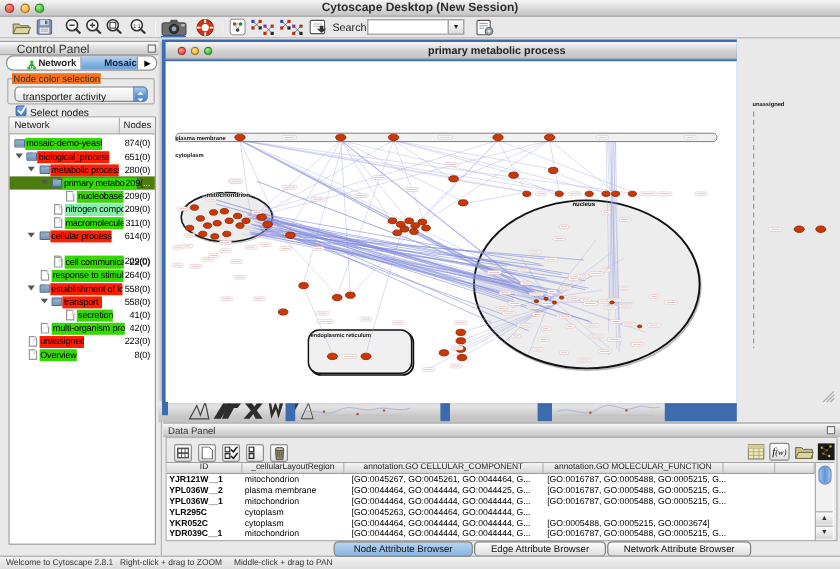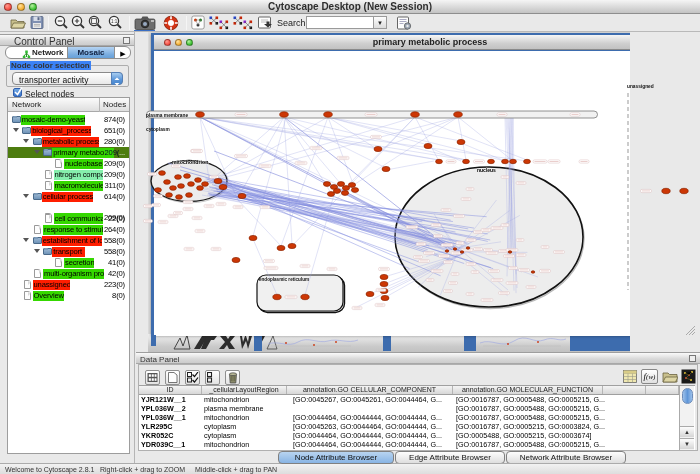--- a/index.html
+++ b/index.html
@@ -20,25 +20,25 @@
 #leftpanel{left:0;top:32px;width:135px;height:431px;background:#e9e9e9;border-right:1px solid #b5b5b5}
 #cphead{position:absolute;left:0;top:2px;width:134px;height:12px;
  background:linear-gradient(#fafafa,#d8d8d8 60%,#cccccc);border-top:1px solid #9e9e9e;border-bottom:1px solid #a8a8a8}
 #cphead span{position:absolute;left:14px;top:1px;font-size:10px;color:#333}
 .floaticon{position:absolute;width:7px;height:7px;border:1px solid #777;background:#eee}
 #tabpill{position:absolute;left:5px;top:14px;width:126px;height:13px;background:#fff;
  border:1px solid #8f8f8f;border-radius:6px;overflow:hidden}
 #tab-network{position:absolute;left:26px;top:0;width:35px;height:13px;font-size:8px;font-weight:bold;color:#222;
  text-align:left;line-height:12px}
 #tab-mosaic{position:absolute;left:61px;top:0;width:47px;height:13px;font-size:8px;font-weight:bold;color:#102040;
- text-align:center;line-height:12px;background:linear-gradient(#b4d3f2,#77abdf 60%,#5e9ad4);border-left:1px solid #8f8f8f}
+ text-align:right;line-height:12px;background:linear-gradient(#b4d3f2,#77abdf 60%,#5e9ad4);border-left:1px solid #8f8f8f}
 #tab-arrow{position:absolute;left:108px;top:0;width:17px;height:13px;border-left:1px solid #8f8f8f;
  text-align:center;font-size:7px;line-height:13px;color:#000}
 #fieldset{position:absolute;left:6px;top:33px;width:123px;height:22px;border:1px solid #adadad;border-radius:2px}
-#fslabel{position:absolute;left:10px;top:29px;font-size:8px;font-weight:bold;color:#333;background:#3b82f6;padding:0 1px}
+#fslabel{position:absolute;left:10px;top:29px;font-size:8px;font-weight:normal;color:#333;background:#f97316;padding:0 1px}
 #combo{position:absolute;left:12px;top:40px;width:111px;height:13px;background:linear-gradient(#ffffff,#e8e8e8);
  border:1px solid #8a8a8a;border-radius:4px}
 #combo span{position:absolute;left:6px;top:1.5px;font-size:8.5px;color:#111}
 #combocap{position:absolute;right:-1px;top:-1px;width:12px;height:13px;border-radius:0 4px 4px 0;
  background:linear-gradient(#a8cdf0,#5b95d8 60%,#4786cf);border:1px solid #5580b8}
 #checkbox{position:absolute;left:13px;top:56px;width:9px;height:9px;border-radius:2px;
  background:linear-gradient(#73aae4,#3b74ca);border:1px solid #2f5fae}
 #cblabel{position:absolute;left:25px;top:56.5px;font-size:8.5px;color:#111}
 #treebox{position:absolute;left:7px;top:65px;width:123px;height:357px;background:#fff;border:1px solid #9d9d9d}
 #treehead{position:absolute;left:0;top:0;width:121px;height:14px;
@@ -47,21 +47,21 @@
 .tlabel{position:absolute;top:0.5px;height:10px;line-height:10px;color:#000;overflow:hidden}
 .tnum{position:absolute;top:0.5px;right:4px;height:10px;line-height:10px;color:#000;text-align:right}
 .tarrow{position:absolute;top:3px;width:0;height:0;border-left:3px solid transparent;
  border-right:3px solid transparent;border-top:4px solid #555}
 .tfolder{position:absolute;top:2px;width:9px;height:7px;background:linear-gradient(#9db8d2,#6e93b8);
  border:0.5px solid #4a6a8a;border-radius:1px}
 .tfolder:before{content:"";position:absolute;left:0;top:-1.5px;width:4px;height:2px;background:#7e9cba;border-radius:1px 1px 0 0}
 .tfile{position:absolute;top:1px;width:7px;height:9px;background:#fdfdfd;border:0.5px solid #999;border-radius:0 3px 0 0}
 .tfile:after{content:"";position:absolute;right:-0.5px;top:-0.5px;width:0;height:0;border-left:2.5px solid #d8d8d8;border-bottom:2.5px solid transparent;border-top:2.5px solid #e9e9e9}
 
-#desktop{left:148px;top:32px;width:482px;height:320px;background:#dedede;overflow:hidden}
+#desktop{left:132px;top:32px;width:482px;height:320px;background:#dedede;overflow:hidden}
 #frame{position:absolute;left:3px;top:1px;width:558px;height:302px;background:#3d6cae;
  box-shadow:0 1px 3px rgba(0,0,0,.4)}
 #ftitle{position:absolute;left:3px;top:2px;width:552px;height:15px;
  background:linear-gradient(#f6f6f6,#cfcfcf 60%,#c2c2c2);border-bottom:1px solid #8a8a8a}
 .ftl{position:absolute;top:4px;width:7px;height:7px;border-radius:50%;border:0.5px solid rgba(0,0,0,.35)}
 #ftitletext{position:absolute;left:0;top:2px;width:100%;text-align:center;font-size:9px;font-weight:bold;color:#222}
 #canvas{position:absolute;left:3px;top:18px;width:552px;height:285px;background:#fff}
 
 #datapanel{left:136px;top:352px;width:564px;height:111px;background:#e9e9e9}
 #dphead{position:absolute;left:0;top:0;width:564px;height:12px;
@@ -702,33 +702,33 @@
         </div>
 <div class="dtr" style="top:8.8px">
           <div class="dtc" style="left:2px;width:60px;font-weight:bold">YJR121W__1</div>
           <div class="dtc" style="left:65px;width:85px">mitochondrion</div>
           <div class="dtc" style="left:154px;width:158px">[GO:0045267, GO:0045261, GO:0044464, G...</div>
           <div class="dtc" style="left:317px;width:221px">[GO:0016787, GO:0005488, GO:0005215, G...</div>
         </div>
 <div class="dtr" style="top:17.8px">
           <div class="dtc" style="left:2px;width:60px;font-weight:bold">YPL036W__2</div>
           <div class="dtc" style="left:65px;width:85px">plasma membrane</div>
+          <div class="dtc" style="left:154px;width:158px">[GO:0044464, GO:0044444, GO:0044425, G...</div>
           <div class="dtc" style="left:317px;width:221px">[GO:0016787, GO:0005488, GO:0005215, G...</div>
         </div>
 <div class="dtr" style="top:26.8px">
           <div class="dtc" style="left:2px;width:60px;font-weight:bold">YPL036W__1</div>
           <div class="dtc" style="left:65px;width:85px">mitochondrion</div>
           <div class="dtc" style="left:154px;width:158px">[GO:0044464, GO:0044444, GO:0044444, G...</div>
           <div class="dtc" style="left:317px;width:221px">[GO:0016787, GO:0005488, GO:0005215, G...</div>
         </div>
 <div class="dtr" style="top:35.8px">
           <div class="dtc" style="left:2px;width:60px;font-weight:bold">YLR295C</div>
           <div class="dtc" style="left:65px;width:85px">cytoplasm</div>
           <div class="dtc" style="left:154px;width:158px">[GO:0045263, GO:0044464, GO:0044444, G...</div>
-          <div class="dtc" style="left:317px;width:221px">[GO:0016787, GO:0005215, GO:0003824, G...</div>
         </div>
 <div class="dtr" style="top:44.8px">
           <div class="dtc" style="left:2px;width:60px;font-weight:bold">YKR052C</div>
           <div class="dtc" style="left:65px;width:85px">cytoplasm</div>
           <div class="dtc" style="left:154px;width:158px">[GO:0044464, GO:0044444, GO:0044444, G...</div>
           <div class="dtc" style="left:317px;width:221px">[GO:0005488, GO:0005215, GO:0003674]</div>
         </div>
 <div class="dtr" style="top:53.8px">
           <div class="dtc" style="left:2px;width:60px;font-weight:bold">YDR039C__1</div>
           <div class="dtc" style="left:65px;width:85px">mitochondrion</div>

